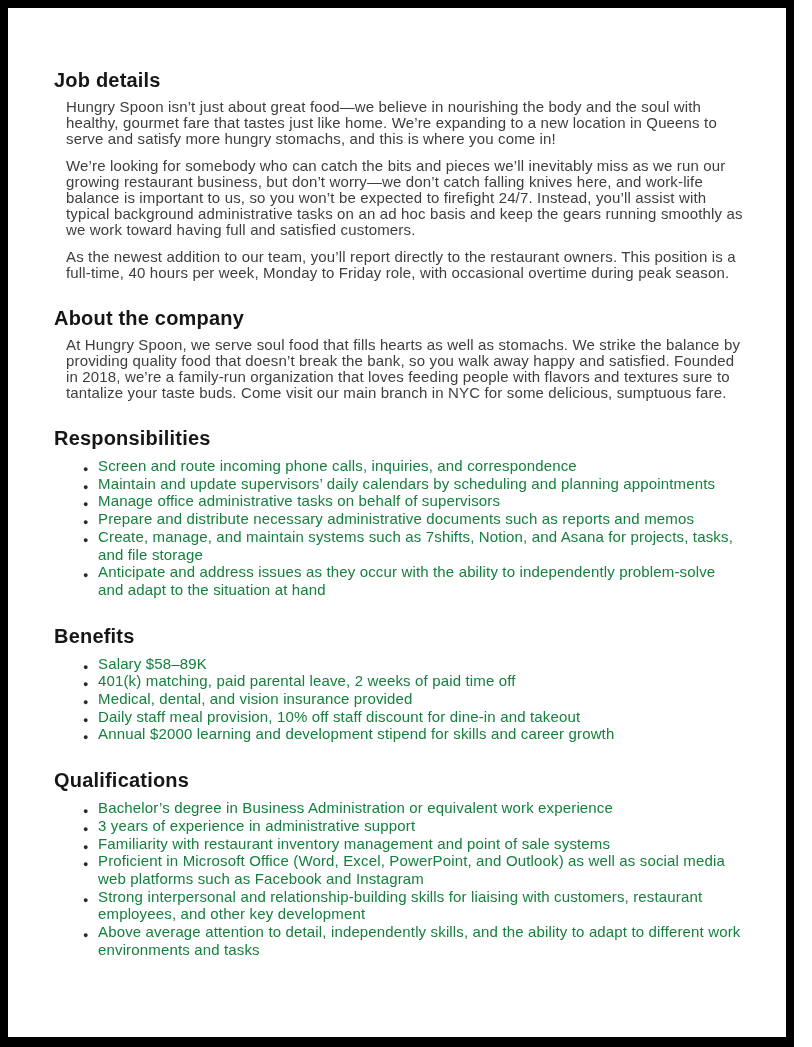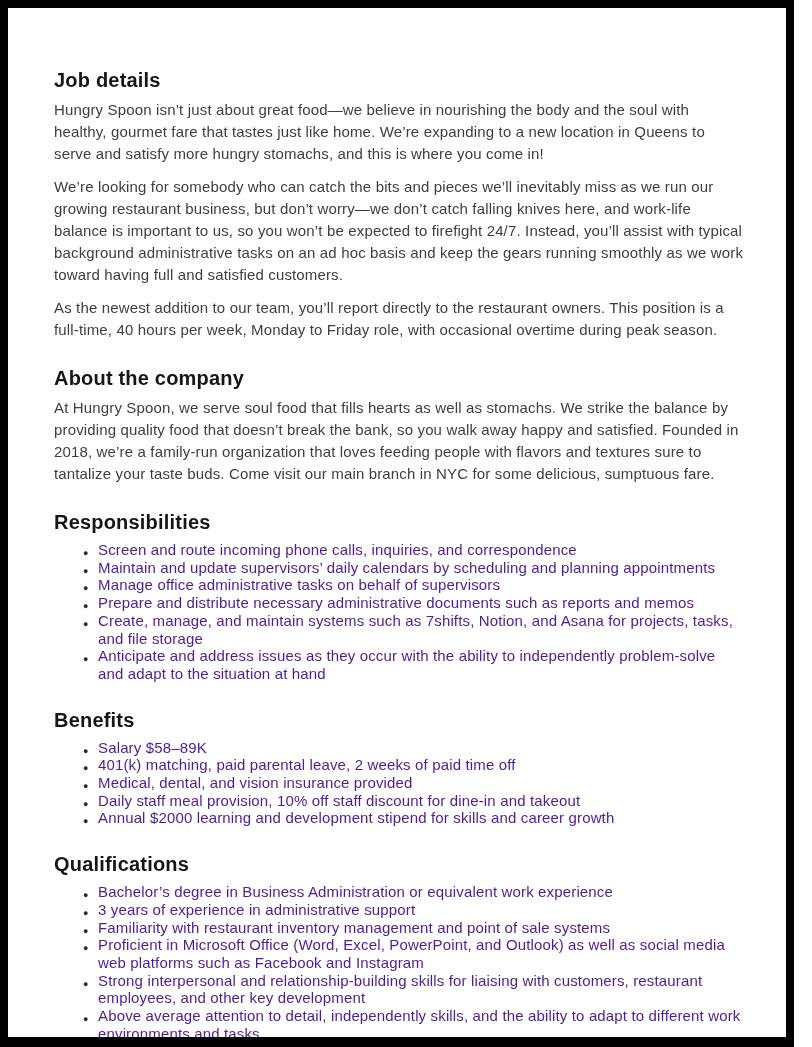--- a/index.html
+++ b/index.html
@@ -26,37 +26,37 @@
     font-size: 20px;
     line-height: 24px;
     font-weight: 700;
     color: #161616;
     letter-spacing: 0.2px;
     margin: 25px 0 7px 0;
   }
   .section:first-child h2 { margin-top: 0; }
   .section p {
     font-size: 15px;
-    line-height: 22px;
+    line-height: 16px;
     letter-spacing: 0.15px;
-    margin: 0 0 11px 0;
+    margin: 0 0 11px 12px;
     color: #3e3e3e;
   }
   .section ul {
     list-style: none;
     margin: 6px 0 0 0;
     padding: 0;
   }
   .section li {
     position: relative;
     padding-left: 44px;
     font-size: 15px;
     line-height: 17.7px;
     letter-spacing: 0.15px;
-    color: #4c1d95;
+    color: #15803d;
     margin: 0;
   }
   .section li::before {
     content: "●";
     position: absolute;
     left: 29px;
     top: 4px;
     font-size: 9px;
     color: #2b2b2b;
   }

